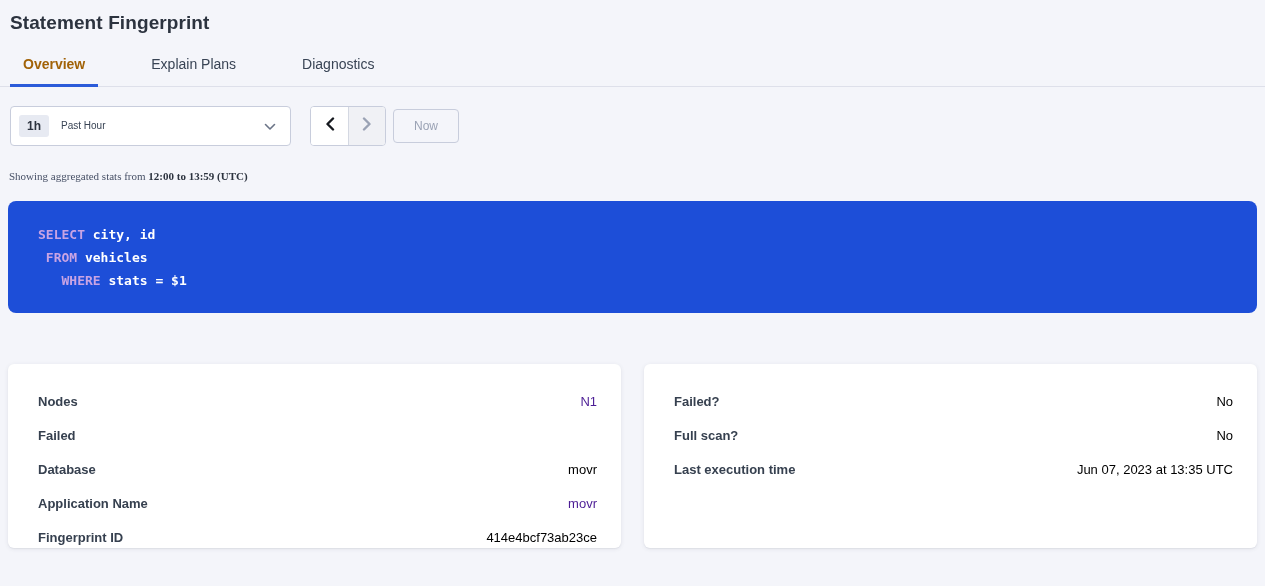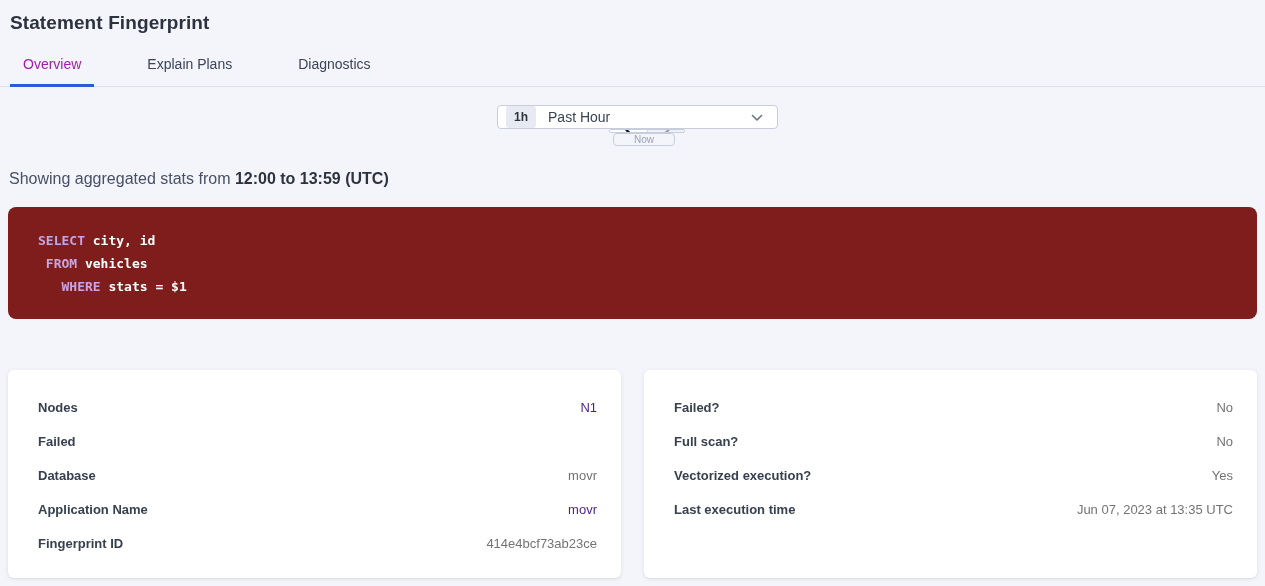--- a/index.html
+++ b/index.html
@@ -21,75 +21,75 @@
     margin-top: 14px; padding-left: 10px;
     border-bottom: 1px solid #DEE0EA;
   }
   .tab {
     font-size: 14px; color: #394455; cursor: pointer;
     padding: 8px 13px 12px 13px; margin-right: 40px;
     border-bottom: 3px solid transparent;
     margin-bottom: -1px;
   }
   .tab.active {
-    color: #a21caf; border-bottom-color: #2B5BD9; font-weight: 400;
+    color: #a16207; border-bottom-color: #2B5BD9; font-weight: 700;
   }
   
-  .toolbar { display: flex; align-items: center; margin: 18px 0 0 10px; height: 41px; flex-direction: column; }
+  .toolbar { display: flex; align-items: center; margin: 18px 0 0 10px; height: 41px; }
   .time-dropdown {
     width: 281px; height: 40px; background: #FFFFFF;
     border: 1px solid #C8CDDC; border-radius: 4px;
     display: flex; align-items: center; padding: 0 14px 0 8px; cursor: pointer;
   }
   .time-badge {
     background: #E7EAF2; color: #2C333F; font-weight: 700; font-size: 12px;
     border-radius: 3px; padding: 4px 8px; margin-right: 12px;
   }
-  .time-label { font-size: 14px; color: #394455; flex: 1; }
+  .time-label { font-size: 10px; color: #394455; flex: 1; }
   .arrow-group {
     display: flex; margin-left: 19px; height: 40px;
     border: 1px solid #C8CDDC; border-radius: 4px; overflow: hidden; background: #fff;
   }
   .arrow-btn {
     width: 37px; height: 100%; display: flex; align-items: center; justify-content: center;
     cursor: pointer; background: #FFFFFF; border: none;
   }
   .arrow-btn + .arrow-btn { border-left: 1px solid #D4D8E2; }
   .arrow-btn.disabled { background: #F0F1F5; cursor: default; }
   .now-btn {
-    margin-left: 13px; height: 34px; padding: 0 20px;
+    margin-left: 7px; height: 34px; padding: 0 20px;
     border: 1px solid #C8CDDC; border-radius: 4px; background: transparent;
-    color: #9AA2B4; font-size: 10px; font-family: inherit; cursor: default;
+    color: #9AA2B4; font-size: 12px; font-family: inherit; cursor: default;
   }
   
-  .stats-line { margin: 24px 0 0 9px; font-size: 16px; color: #475066; }
+  .stats-line { margin: 24px 0 0 9px; font-size: 11px; color: #475066; font-family: Liberation Serif, serif; }
   .stats-line b { color: #2C333F; font-weight: 700; }
   
   .sql-box {
-    margin: 19px 8px 0 8px; background: #7f1d1d; border-radius: 8px;
+    margin: 19px 8px 0 8px; background: #1d4ed8; border-radius: 8px;
     padding: 22px 30px 21px 30px; min-height: 112px;
   }
   .sql-code {
     font-family: "DejaVu Sans Mono", monospace; font-size: 13px; font-weight: 700;
     color: #FFFFFF; line-height: 23px; white-space: pre;
   }
   .sql-code .kw { color: #C9A4E4; }
   
   .cards { display: flex; gap: 23px; margin: 51px 8px 0 8px; }
   .card {
     flex: 1; background: #FFFFFF; border-radius: 6px;
     box-shadow: 0 1px 4px rgba(60,66,87,0.10), 0 1px 1px rgba(60,66,87,0.06);
-    padding: 20px 24px 20px 30px; height: 208px;
+    padding: 20px 24px 20px 30px; height: 184px;
   }
   .kv-row {
     display: flex; align-items: center; justify-content: space-between;
     height: 34px; font-size: 13px;
   }
   .kv-label { font-weight: 700; color: #36404F; }
-  .kv-value { color: #737373; text-align: right; }
+  .kv-value { color: #000000; text-align: right; }
   .kv-value.link { color: #4c1d95; cursor: pointer; }
   
   .chev-down-svg { margin-left: 8px; }
 </style>
 </head>
 <body>
 
 <h1 class="page-title">Statement Fingerprint</h1>
 
 <nav class="tabbar">
@@ -161,21 +161,17 @@
   <div class="card" id="card-right">
       <div class="kv-row">
         <span class="kv-label">Failed?</span>
         <span class="kv-value">No</span>
       </div>
       <div class="kv-row">
         <span class="kv-label">Full scan?</span>
         <span class="kv-value">No</span>
       </div>
       <div class="kv-row">
-        <span class="kv-label">Vectorized execution?</span>
-        <span class="kv-value">Yes</span>
-      </div>
-      <div class="kv-row">
         <span class="kv-label">Last execution time</span>
         <span class="kv-value">Jun 07, 2023 at 13:35 UTC</span>
       </div>
     </div>
 </div>
 
 </body></html>

